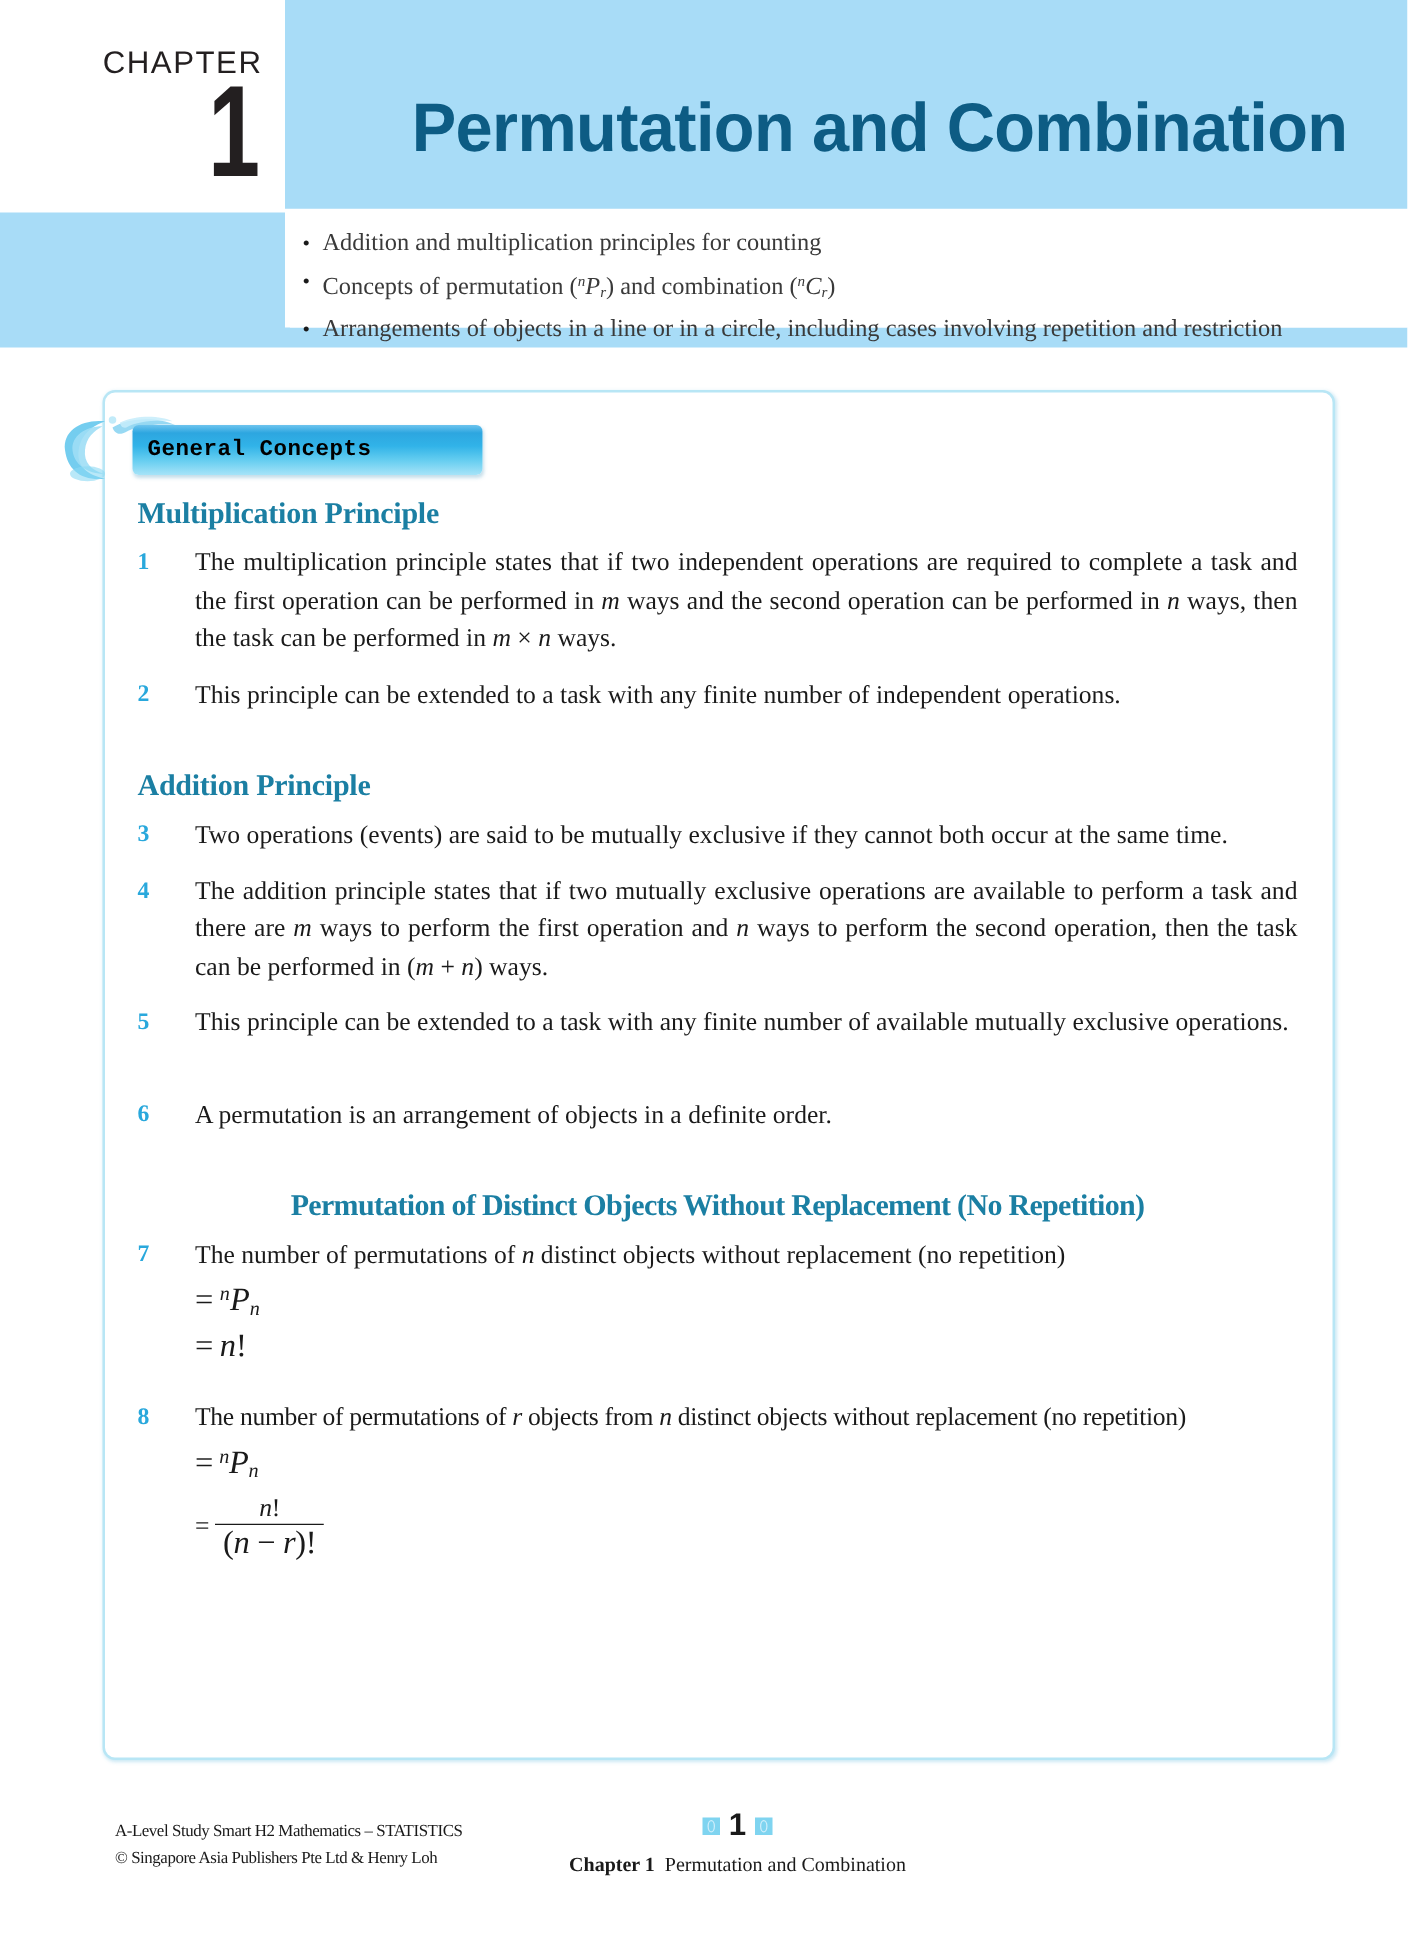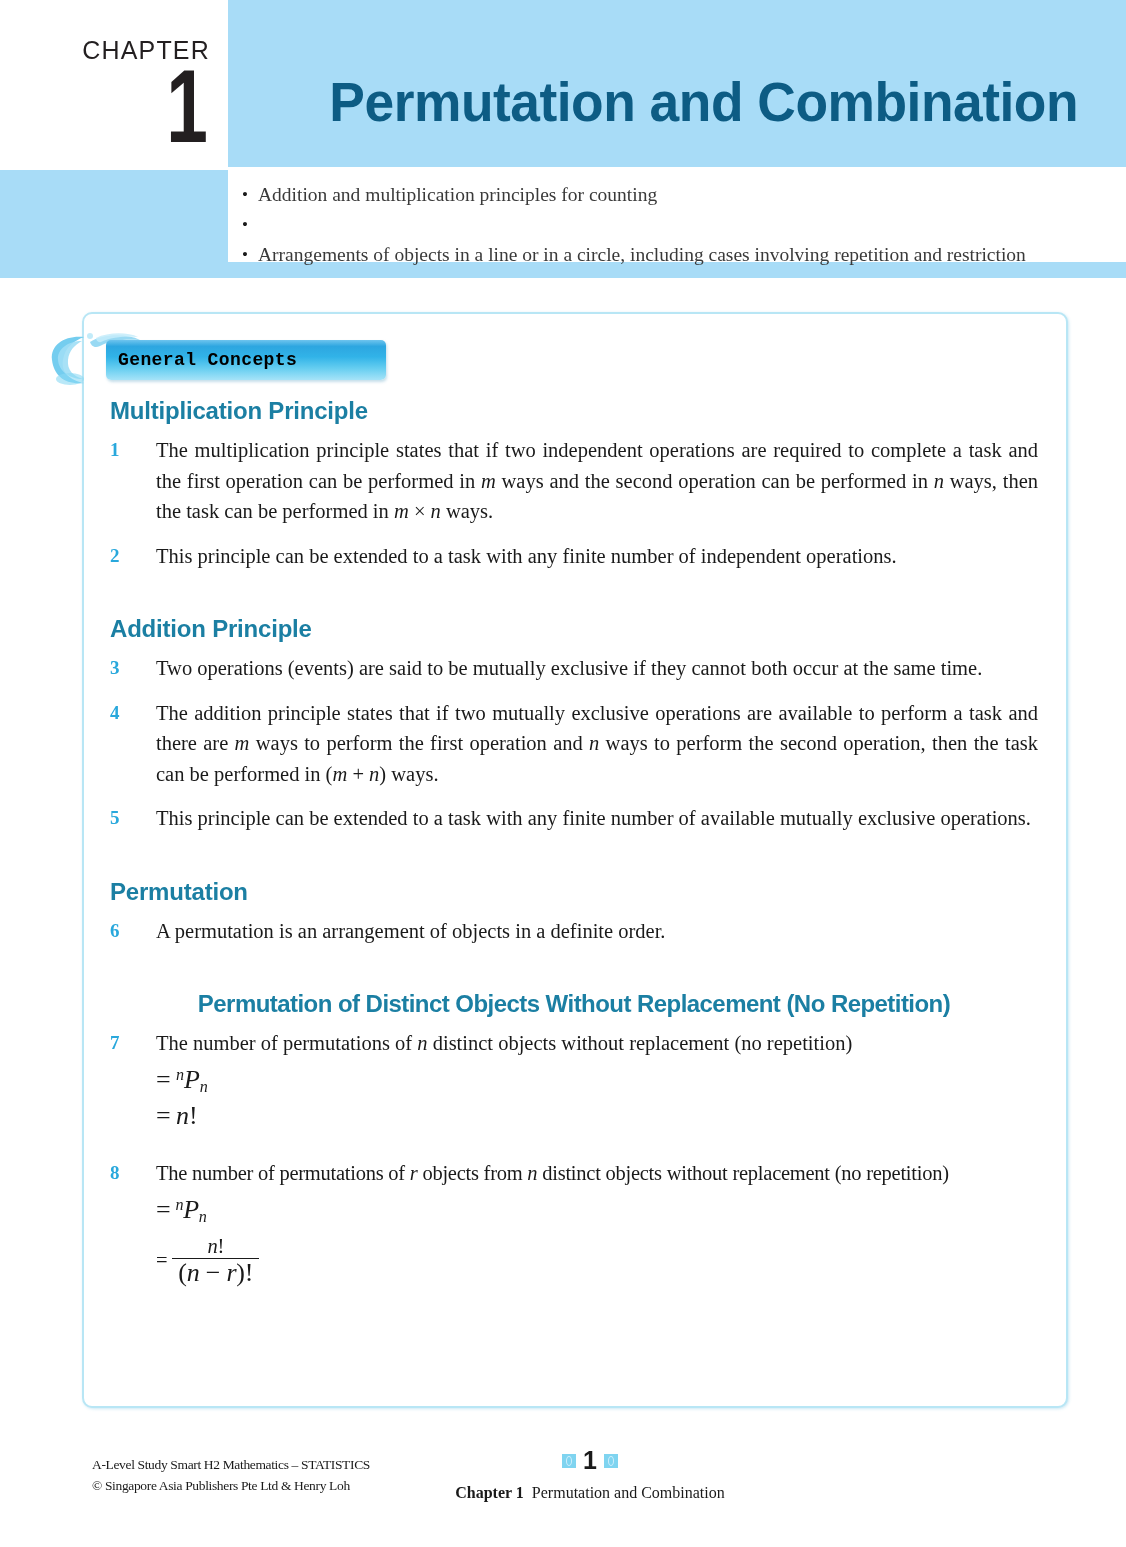--- a/index.html
+++ b/index.html
@@ -166,21 +166,21 @@
   }
 
   
   .body-col {
     position: absolute;
     left: 110px; top: 396px;
     width: 928px;
   }
   h3.sec-head {
     margin: 0 0 9px 0;
-    font-family: Liberation Sans, sans-serif;
+    font-family: Liberation Serif, serif;
     font-weight: bold;
     font-size: 24px;
     line-height: 30px;
     color: #1b7fa3;
     letter-spacing: -0.2px;
   }
   .sec-head.tight { letter-spacing: -0.55px; text-align: center; }
   .gap-lg { height: 29px; }
   .gap-sm { height: 14px; }
 
@@ -311,20 +311,21 @@
   <div class="hdr-blue-left"></div>
   <div class="hdr-blue-strip"></div>
 
   <div class="hdr-bullets">
     <div class="hdr-bullet-row">
       <span class="hdr-bullet-dot">•</span>
       <span>Addition and multiplication principles for counting</span>
     </div>
     <div class="hdr-bullet-row">
       <span class="hdr-bullet-dot">•</span>
+      <span><span>Concepts of permutation (</span><sup class="mathsup">n</sup><i class="mv">P</i><sub class="mathsub">r</sub><span>) and combination (</span><sup class="mathsup">n</sup><i class="mv">C</i><sub class="mathsub">r</sub><span>)</span></span>
     </div>
     <div class="hdr-bullet-row">
       <span class="hdr-bullet-dot">•</span>
       <span>Arrangements of objects in a line or in a circle, including cases involving repetition and restriction</span>
     </div>
   </div>
 </div>
 
 <div class="content-frame"></div>
 
@@ -369,21 +370,20 @@
     <div class="num-body"><span>The addition principle states that if two mutually exclusive operations are available to perform a task and there are </span><i class="mv">m</i><span> ways to perform the first operation and </span><i class="mv">n</i><span> ways to perform the second operation, then the task can be performed in (</span><i class="mv">m</i><span> + </span><i class="mv">n</i><span>) ways.</span></div>
   </div>
 
   <div class="num-item">
     <div class="num-marker">5</div>
     <div class="num-body">This principle can be extended to a task with any finite number of available mutually exclusive operations.</div>
   </div>
 
   <div class="gap-lg"></div>
 
-  <h3 class="sec-head">Permutation</h3>
 
   <div class="num-item">
     <div class="num-marker">6</div>
     <div class="num-body nojust">A permutation is an arrangement of objects in a definite order.</div>
   </div>
 
   <div class="gap-lg"></div>
 
   <h3 class="sec-head tight">Permutation of Distinct Objects Without Replacement (No Repetition)</h3>
 

